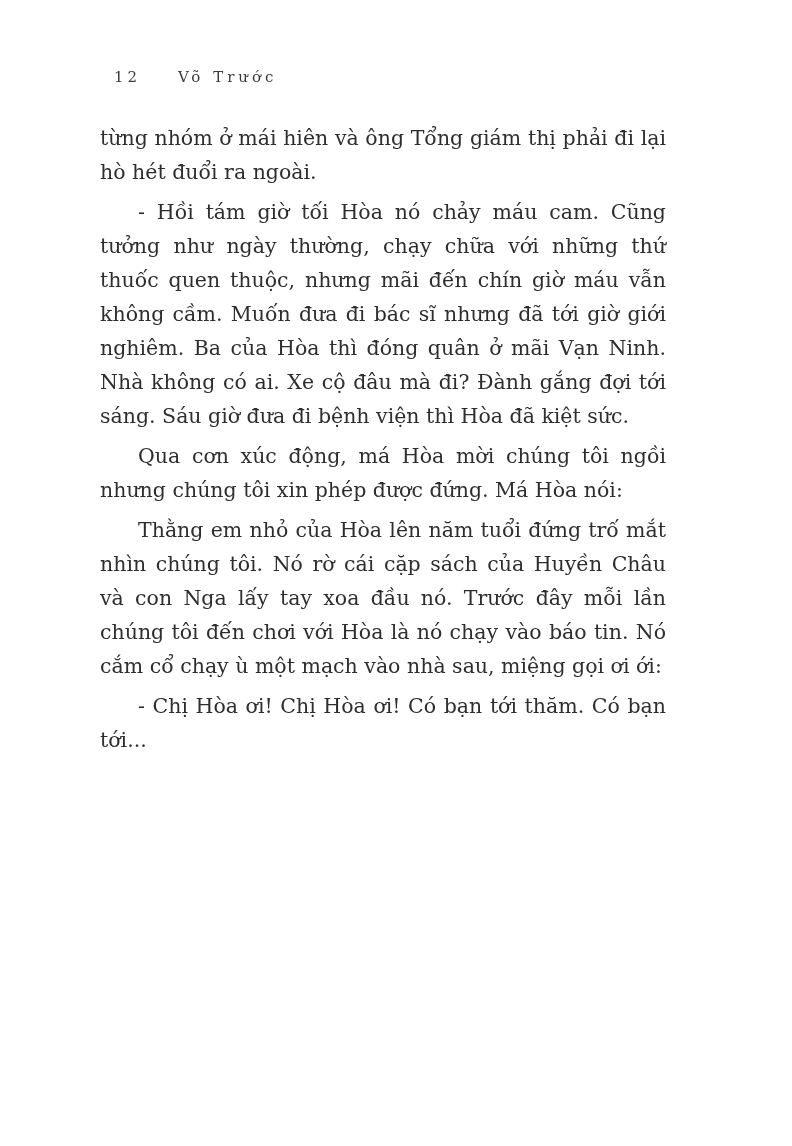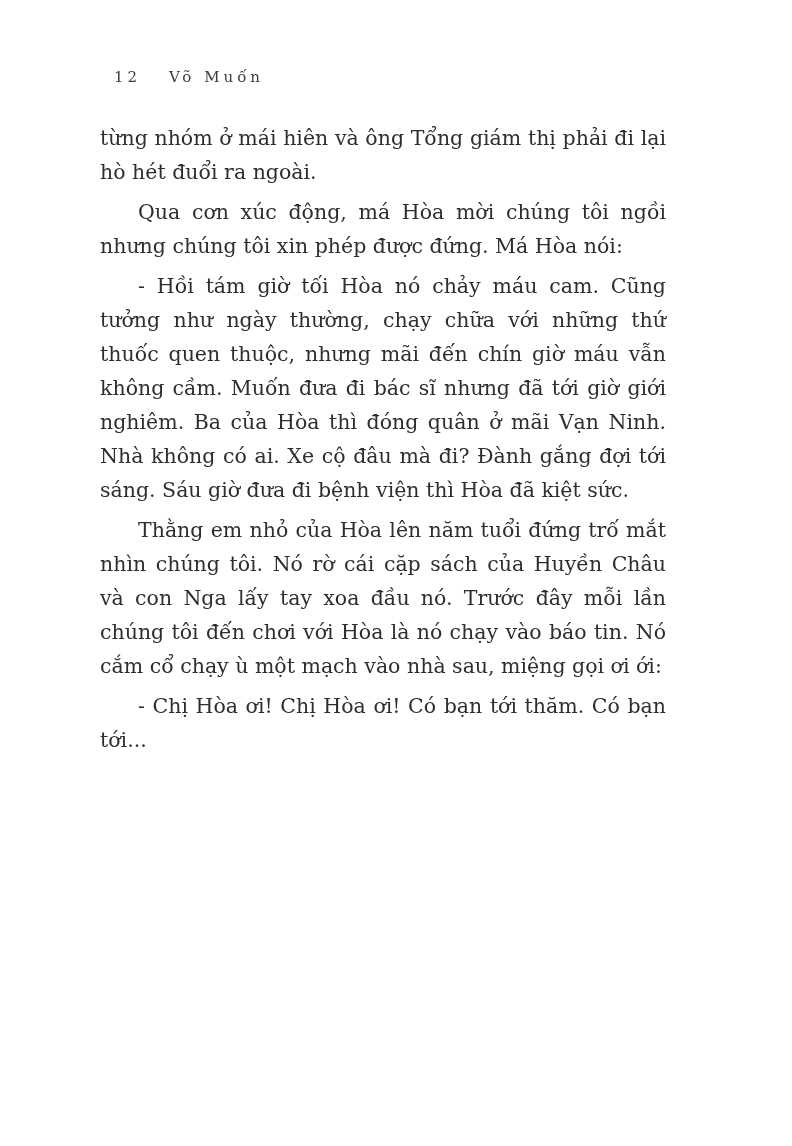--- a/index.html
+++ b/index.html
@@ -19,21 +19,21 @@
   .page-header {
     position: absolute;
     top: 68px;
     left: 114px;
     font-size: 15px;
     letter-spacing: 4px;
     color: #3c3c3c;
     white-space: nowrap;
   }
   .page-number {
-    margin-right: 19px;
+    margin-right: 28px;
   }
   .page-body {
     position: absolute;
     top: 121px;
     left: 100px;
     width: 566px;
     font-size: 20.5px;
     line-height: 34px;
     text-align: justify;
   }
@@ -46,23 +46,23 @@
   .seg-italic {
     font-style: italic;
   }
 </style>
 </head>
 <body>
 
 <div class="page">
   <header class="page-header">
     <span class="page-number">12</span>
-    <span class="author">Võ Muốn</span>
+    <span class="author">Võ Trước</span>
   </header>
 
   <main class="page-body" id="body-container">
       <p><span>từng nhóm ở mái hiên và ông Tổng giám thị phải đi lại hò hét đuổi ra ngoài.</span></p>
+      <p class="indent"><span>- Hồi tám giờ tối Hòa nó chảy máu cam. Cũng tưởng như ngày thường, chạy chữa với những thứ thuốc quen thuộc, nhưng mãi đến chín giờ máu vẫn không cầm. Muốn đưa đi bác sĩ nhưng đã tới giờ giới nghiêm. Ba của Hòa thì đóng quân ở mãi Vạn Ninh. Nhà không có ai. Xe cộ đâu mà đi? Đành gắng đợi tới sáng. Sáu giờ đưa đi bệnh viện thì Hòa đã kiệt sức.</span></p>
       <p class="indent"><span>Qua cơn xúc động, má Hòa mời chúng tôi ngồi nhưng chúng tôi xin phép được đứng. Má Hòa nói:</span></p>
-      <p class="indent"><span>- Hồi tám giờ tối Hòa nó chảy máu cam. Cũng tưởng như ngày thường, chạy chữa với những thứ thuốc quen thuộc, nhưng mãi đến chín giờ máu vẫn không cầm. Muốn đưa đi bác sĩ nhưng đã tới giờ giới nghiêm. Ba của Hòa thì đóng quân ở mãi Vạn Ninh. Nhà không có ai. Xe cộ đâu mà đi? Đành gắng đợi tới sáng. Sáu giờ đưa đi bệnh viện thì Hòa đã kiệt sức.</span></p>
       <p class="indent"><span>Thằng em nhỏ của Hòa lên năm tuổi đứng trố mắt nhìn chúng tôi. Nó rờ cái cặp sách của Huyền Châu và con Nga lấy tay xoa đầu nó. Trước đây mỗi lần chúng tôi đến chơi với Hòa là nó chạy vào báo tin. Nó cắm cổ chạy ù một mạch vào nhà sau, miệng gọi ơi ới:</span></p>
       <p class="indent"><span>- Chị Hòa ơi! Chị Hòa ơi! Có bạn tới thăm. Có bạn tới...</span></p>
     </main>
 </div>
 
 </body></html>

